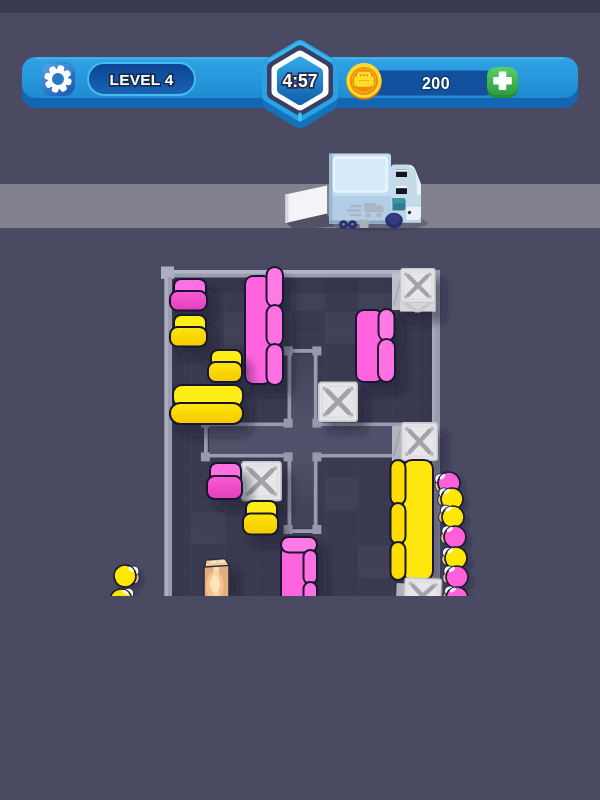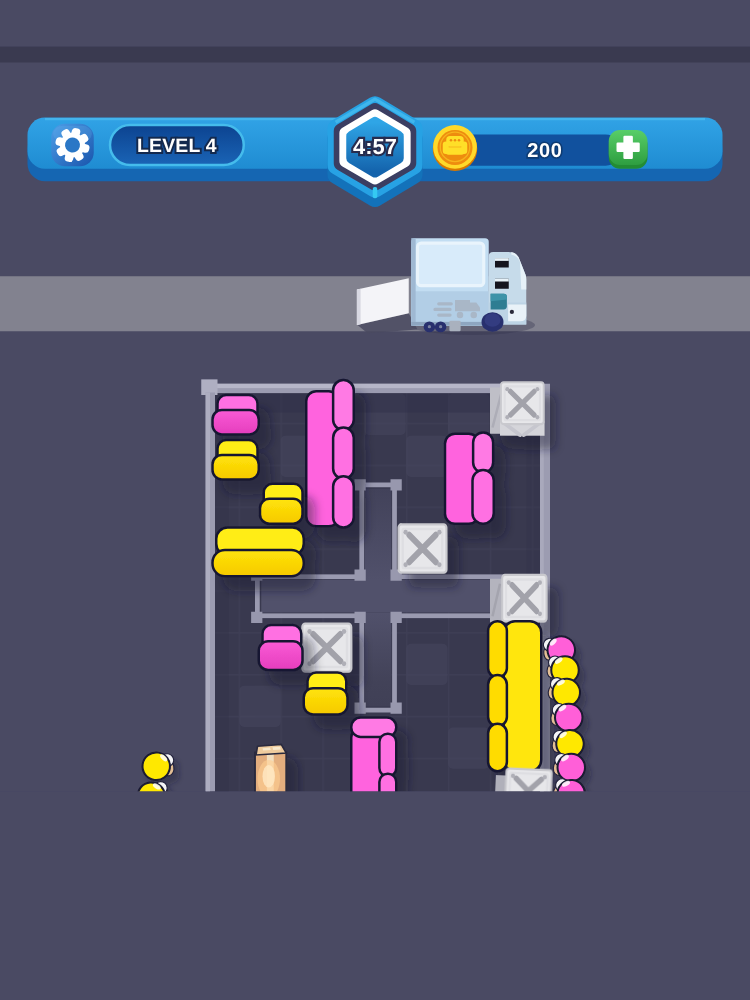--- a/index.html
+++ b/index.html
@@ -1,17 +1,17 @@
 <!DOCTYPE html>
 <html><head>
 <meta charset="utf-8">
 <style>
 html,body{margin:0;padding:0;background:#4A4A63;}
 *{font-family:"Liberation Sans",sans-serif;}
-#stage{position:relative;width:600px;height:596px;overflow:hidden;margin-top:37px;}
+#stage{position:relative;width:600px;height:596px;overflow:hidden;}
 </style>
 </head>
 <body>
 <div id="stage">
 <svg width="600" height="800" viewBox="0 0 600 800" xmlns="http://www.w3.org/2000/svg">
 <defs>
 <linearGradient id="barGrad" x1="0" y1="0" x2="0" y2="1">
   <stop offset="0" stop-color="#31A3E6"></stop>
           <stop offset="1" stop-color="#1F8CD2"></stop>
 </linearGradient>

